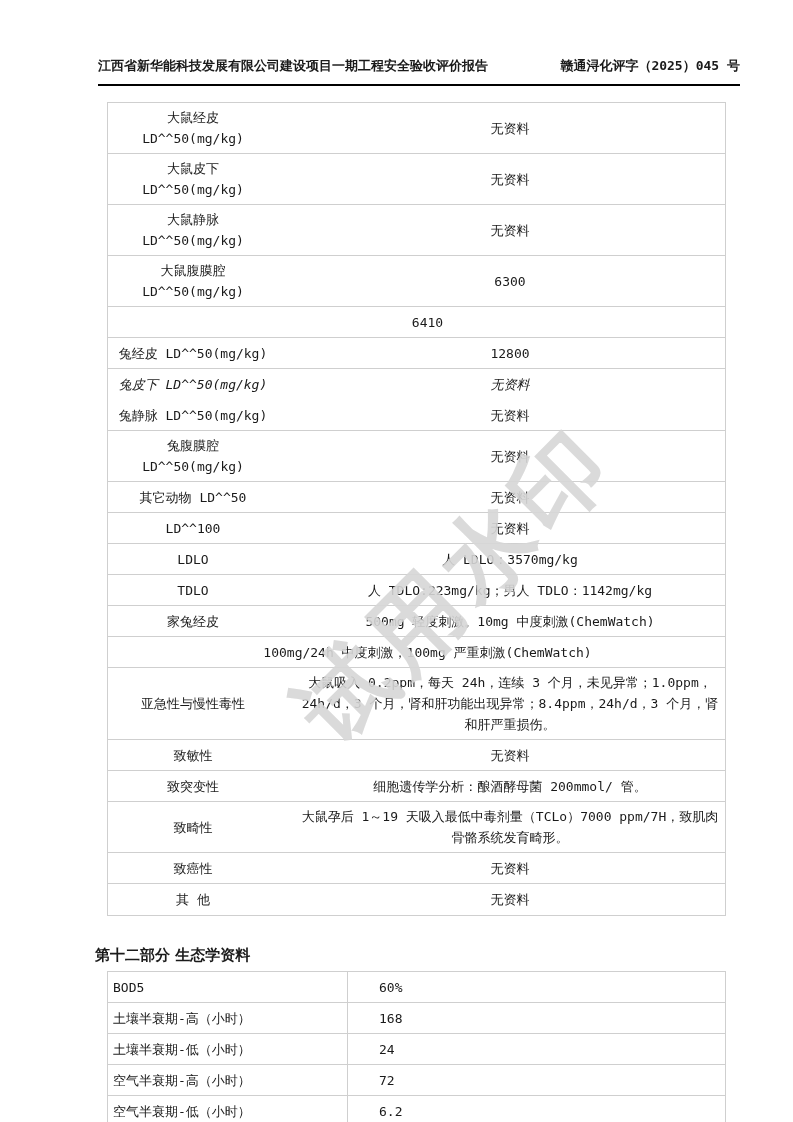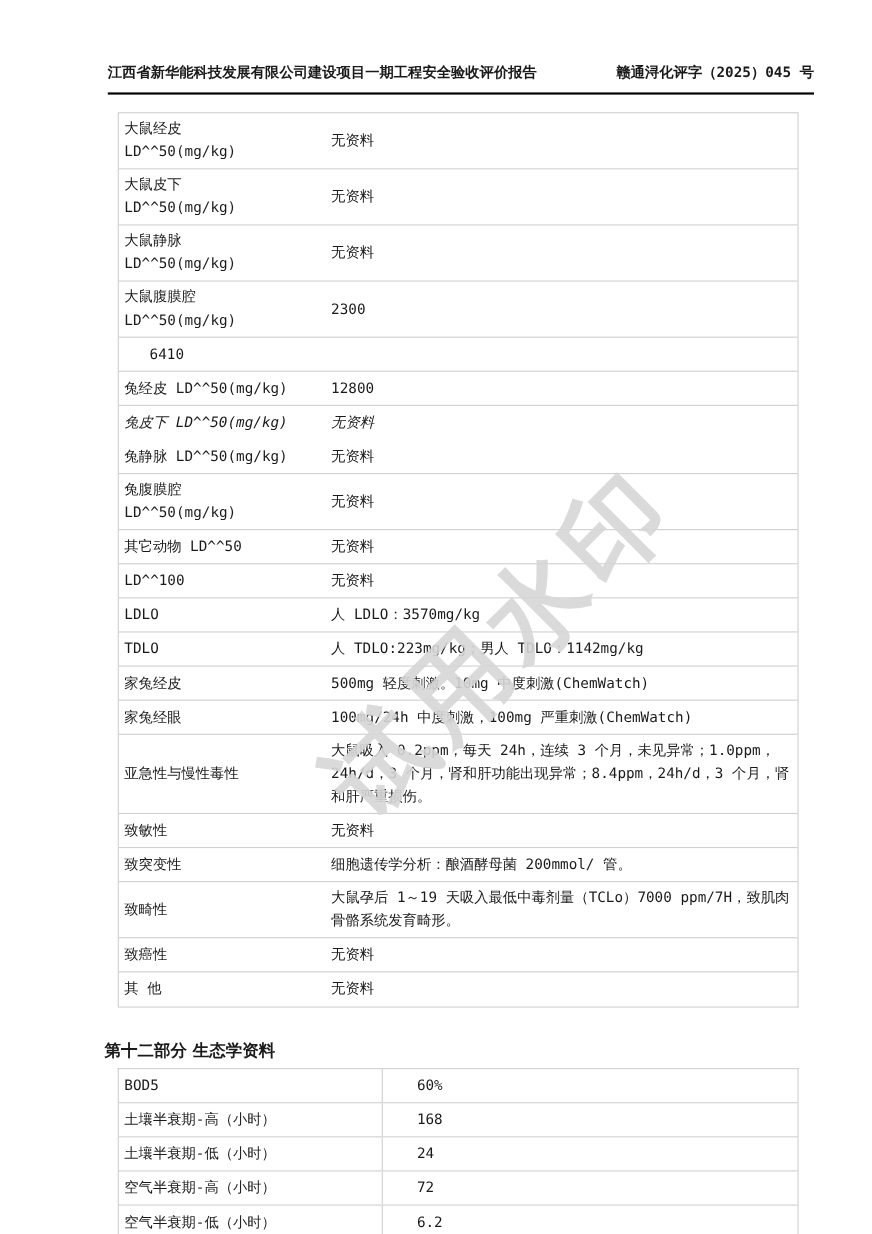--- a/index.html
+++ b/index.html
@@ -26,21 +26,21 @@
     white-space: nowrap;
   }
   .tbl {
     margin-left: 107px;
     width: 619px;
     border: 1px solid #cfcfcf;
     box-sizing: border-box;
     font-size: 13px;
     background: #fff;
   }
-  .tox { margin-top: 16px; }
+  .tox { margin-top: 16px; text-align: center; }
   .trow {
     display: flex;
     min-height: 31px;
     align-items: center;
     border-bottom: 1px solid #cfcfcf;
     box-sizing: border-box;
   }
   .trow:last-child { border-bottom: none; }
   .trow.merged { border-bottom: none; font-style: italic; }
   .tlabel {
@@ -109,21 +109,21 @@
       <div class="trow">
         <div class="tlabel">大鼠皮下 LD^^50(mg/kg)</div>
         <div class="tvalue">无资料</div>
       </div>
       <div class="trow">
         <div class="tlabel">大鼠静脉 LD^^50(mg/kg)</div>
         <div class="tvalue">无资料</div>
       </div>
       <div class="trow">
         <div class="tlabel">大鼠腹膜腔 LD^^50(mg/kg)</div>
-        <div class="tvalue">2300</div>
+        <div class="tvalue">6300</div>
       </div>
       <div class="trow">
         <div class="tvalue">6410</div>
       </div>
       <div class="trow">
         <div class="tlabel">兔经皮 LD^^50(mg/kg)</div>
         <div class="tvalue">12800</div>
       </div>
       <div class="trow merged">
         <div class="tlabel">兔皮下 LD^^50(mg/kg)</div>
@@ -151,21 +151,20 @@
       </div>
       <div class="trow">
         <div class="tlabel">TDLO</div>
         <div class="tvalue">人 TDLO:223mg/kg；男人 TDLO：1142mg/kg</div>
       </div>
       <div class="trow">
         <div class="tlabel">家兔经皮</div>
         <div class="tvalue">500mg 轻度刺激。10mg 中度刺激(ChemWatch)</div>
       </div>
       <div class="trow">
-        <div class="tlabel">家兔经眼</div>
         <div class="tvalue">100mg/24h 中度刺激，100mg 严重刺激(ChemWatch)</div>
       </div>
       <div class="trow">
         <div class="tlabel">亚急性与慢性毒性</div>
         <div class="tvalue">大鼠吸入 0.2ppm，每天 24h，连续 3 个月，未见异常；1.0ppm，24h/d，3 个月，肾和肝功能出现异常；8.4ppm，24h/d，3 个月，肾和肝严重损伤。</div>
       </div>
       <div class="trow">
         <div class="tlabel">致敏性</div>
         <div class="tvalue">无资料</div>
       </div>

